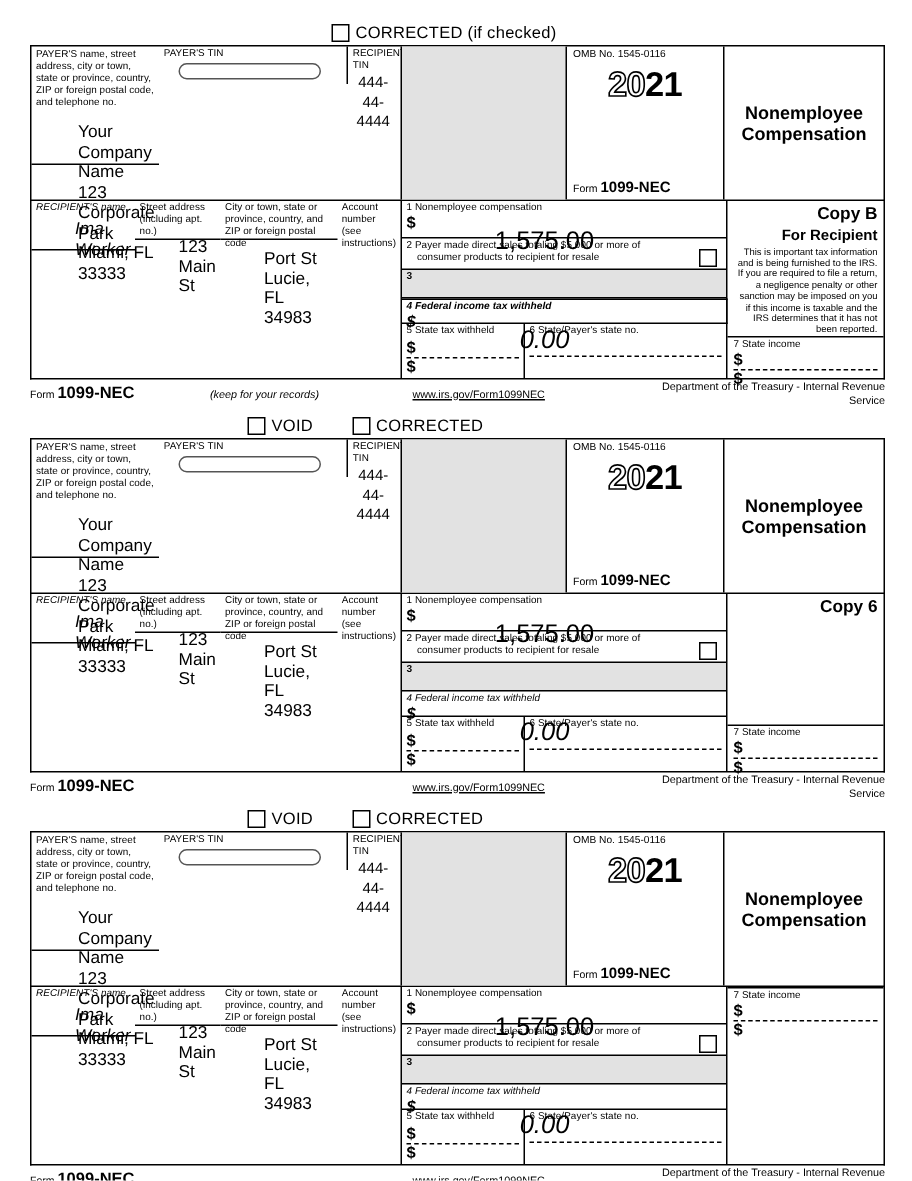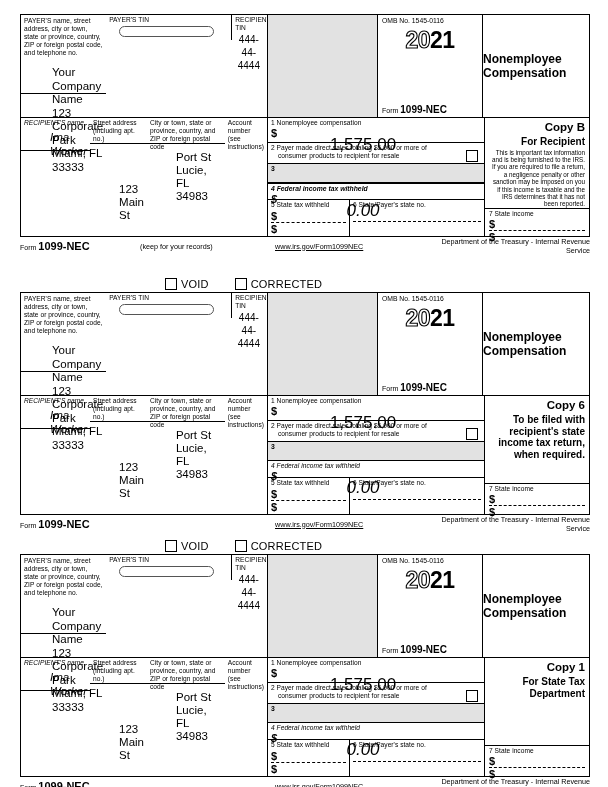--- a/index.html
+++ b/index.html
@@ -52,21 +52,21 @@
   .tin-r{flex:1;box-sizing:border-box;padding:1px 3px;}
   .tin-input{
     margin:2px 0 0 10px;width:95px;height:11px;
     border:1px solid #555;border-radius:6px;background:#fff;box-sizing:border-box;
   }
   .tin-val{text-align:center;font-size:10px;line-height:13px;margin-top:1px;padding-right:14px;}
 
   .recip-name{height:33px;box-sizing:border-box;padding:1px 3px;font-style:italic;}
   .recip-name .v{margin-left:26px;font-size:11.5px;line-height:14px;margin-top:3px;}
   .street{height:26px;box-sizing:border-box;padding:1px 3px;}
-  .street .v{margin-left:26px;font-size:11.5px;line-height:13px;margin-top:40px;}
+  .street .v{margin-left:26px;font-size:11.5px;line-height:13px;}
   .city{height:26px;box-sizing:border-box;padding:1px 3px;}
   .city .v{margin-left:26px;font-size:11.5px;line-height:13px;}
   .acct{flex:1;box-sizing:border-box;padding:1px 3px;}
 
   
   .colR{flex:1;display:flex;flex-direction:column;box-sizing:border-box;}
   .boxes{width:217px;box-sizing:border-box;border-right:1.1px solid #000;display:flex;flex-direction:column;}
   .copybox{flex:1;box-sizing:border-box;padding:3px 4px 0 4px;text-align:right;}
 
   .b1{height:25px;box-sizing:border-box;border-bottom:1.1px solid #000;padding:1px 3px;}
@@ -78,46 +78,52 @@
   .b56{display:flex;flex:1;}
   .b5{width:82px;box-sizing:border-box;border-right:1.1px solid #000;padding:1px 3px;}
   .b6{flex:1;box-sizing:border-box;padding:1px 3px;}
   .money{font-size:11px;line-height:12px;}
   .money-amt{display:inline-block;width:100%;text-align:center;font-size:17px;padding-right:26px;box-sizing:border-box;}
   .dollar{font-weight:bold;font-size:11px;}
   .dotline{border-top:1px dashed #000;margin:0;}
 
   .b7{box-sizing:border-box;padding:1px 4px;display:flex;flex-direction:column;}
 
-  .title-ne{font-size:12px;font-weight:bold;line-height:14.5px;text-align:left;}
+  .title-ne{font-size:12px;font-weight:bold;line-height:14.5px;text-align:center;}
   .omb-t{font-size:6.8px;line-height:8px;}
   .year{text-align:center;margin-top:3px;font-size:23px;font-weight:bold;letter-spacing:-.5px;line-height:24px;}
   .year .hollow{color:#fff;-webkit-text-stroke:1.1px #000;text-stroke:1.1px #000;}
   .formline{position:absolute;left:4px;bottom:2px;font-size:7px;}
   .formline b{font-size:10px;}
 
   .footer{display:flex;align-items:center;margin-top:2px;height:14px;}
   .footer .f1{width:120px;font-size:7px;}
   .footer .f1 b{font-size:11px;}
-  .footer .f2{width:135px;font-size:7.2px;}
+  .footer .f2{width:135px;font-size:7.2px;font-style:italic;}
   .footer .f3{width:150px;font-size:7.2px;text-align:left;text-decoration:underline;}
   .footer .f4{flex:1;font-size:7.2px;text-align:right;}
 
   .copy-h{font-size:11.5px;font-weight:bold;line-height:13px;}
   .copy-s{font-size:10px;font-weight:bold;line-height:11.5px;margin-top:2px;}
   .copy-fine{font-size:6.3px;line-height:7.4px;margin-top:1px;}
   .state-inc{border-top:1.1px solid #000;}
 </style>
 </head>
 <body>
 
 <div class="page">
 
   <div class="copy" style="top:14px;">
 
+    <div class="checkrow">
+      <div class="cb-group" style="margin-left:201px;">
+        <span class="cbox"></span>
+        <span class="cb-label">CORRECTED (if checked)</span>
+      </div>
+    </div>
 
     <div class="grid" style="height:104px;">
       <div class="colL">
         <div class="payer-block bb">
           <div class="lbl">PAYER'S name, street address, city or town, state or province, country, ZIP or foreign postal code, and telephone no.</div>
           <div class="payer-addr">
             <div>Your Company Name</div>
             <div>123 Corporate Park</div>
             <div>Miami, FL 33333</div>
           </div>
@@ -318,21 +324,20 @@
             <div class="lbl">6 State/Payer's state no.</div>
             <div style="height:12px;"></div>
             <div class="dotline"></div>
           </div>
         </div>
       </div>
 
       <div class="colR">
         <div class="copybox">
           <div class="copy-h">Copy 6</div>
-          <div class="copy-s">To be filed with recipient's state income tax return, when required.</div>
         </div>
         <div class="b7 state-inc" style="height:31px;">
           <div class="lbl">7 State income</div>
           <div class="money"><span class="dollar">$</span><span></span></div>
           <div class="dotline"></div>
           <div class="money"><span class="dollar">$</span></div>
         </div>
       </div>
     </div>
 
@@ -438,24 +443,20 @@
           </div>
           <div class="b6">
             <div class="lbl">6 State/Payer's state no.</div>
             <div style="height:12px;"></div>
             <div class="dotline"></div>
           </div>
         </div>
       </div>
 
       <div class="colR">
-        <div class="copybox">
-          <div class="copy-h">Copy 1</div>
-          <div class="copy-s">For State Tax Department</div>
-        </div>
         <div class="b7 state-inc" style="height:31px;">
           <div class="lbl">7 State income</div>
           <div class="money"><span class="dollar">$</span><span></span></div>
           <div class="dotline"></div>
           <div class="money"><span class="dollar">$</span></div>
         </div>
       </div>
     </div>
 
     <div class="footer">

